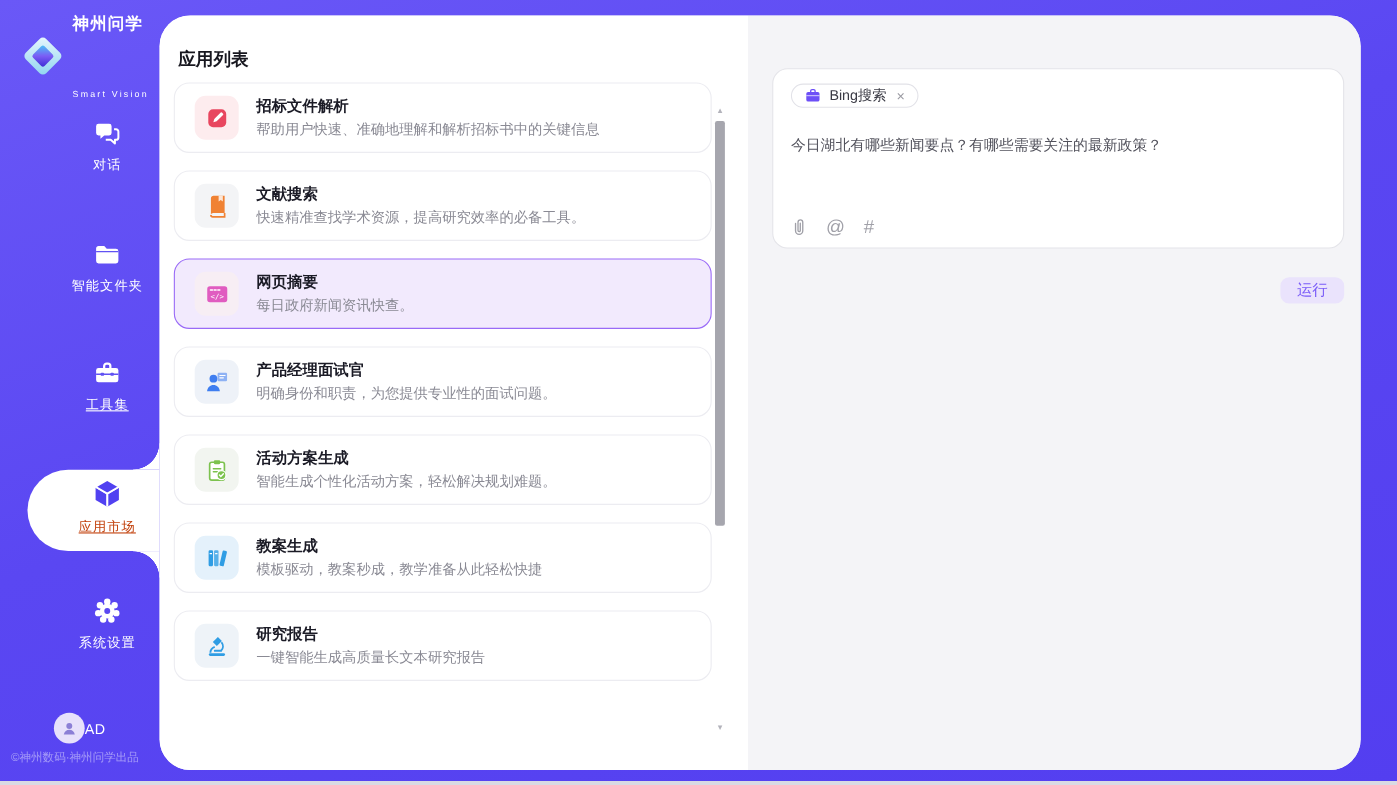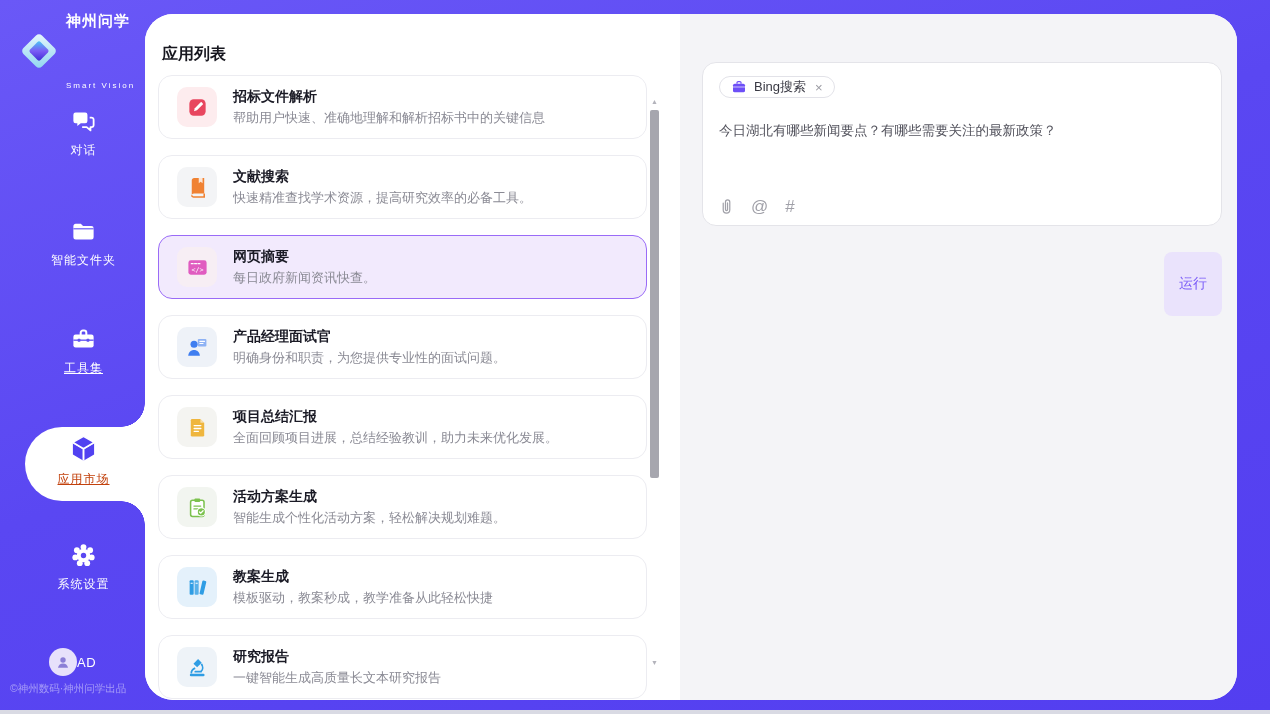--- a/index.html
+++ b/index.html
@@ -11,21 +11,21 @@
   }
 
   
   .sidebar { position:absolute; left:0; top:0; width:145px; height:714px; }
   .logo { position:absolute; left:18px; top:12px; display:flex; align-items:center; gap:6px; }
   .logo svg { width:42px; height:42px; }
   .logo-txt { display:flex; flex-direction:column; color:#fff;gap:48px; }
   .logo-name { font-size:15px; font-weight:bold; letter-spacing:1px; }
   .logo-sub { font-size:8px; letter-spacing:2px; margin-top:2px; }
 
-  .nav-item { position:absolute; left:0; width:167px; display:flex; flex-direction:column; align-items:center; gap:7px; cursor:pointer; }
+  .nav-item { position:absolute; left:14px; width:167px; display:flex; flex-direction:column; align-items:center; gap:7px; cursor:pointer; }
   .nav-item .nav-label { color:#fff; font-size:12px; letter-spacing:1px; }
   .nav-item.u .nav-label { text-decoration:underline; }
   .nav-item svg { width:27px; height:27px; }
   .ni-0 { top:108px; } .ni-1 { top:218px; } .ni-2 { top:326px; } .ni-4 { top:542px; }
 
   .nav-active-blob { position:absolute; left:25px; right:0; top:427px; height:74px;
     background:#fff; border-radius:37px 0 0 37px; }
   .nav-active-blob::before { content:""; position:absolute; right:0; top:-24px; width:24px; height:24px;
     background:radial-gradient(circle at 0 0, rgba(0,0,0,0) 23.5px, #fff 24px); }
   .nav-active-blob::after { content:""; position:absolute; right:0; bottom:-24px; width:24px; height:24px;
@@ -69,21 +69,21 @@
     border:1px solid #e2e2e8; border-radius:15px; background:#fff; }
   .chip svg { width:16px; height:16px; }
   .chip-label { font-size:13px; color:#3a3a44; }
   .chip-close { font-size:13px; color:#9a9aa2; margin-left:2px; cursor:pointer; line-height:1; }
   .prompt { margin-top:22px; font-size:13.5px; color:#52525c; line-height:1.5; min-height:46px; cursor:text; }
   .input-tools { position:absolute; left:16px; bottom:10px; display:flex; align-items:center; gap:17px; }
   .input-tools .tool { color:#a0a0a8; font-size:17px; cursor:pointer; line-height:1; }
   .input-tools svg { width:15px; height:17px; display:block; }
   .run-row { width:520px; margin-top:26px; text-align:right; }
   .run-btn { display:inline-block; background:#eae3fc; color:#7a5cf8; font-size:14px;
-    padding:23px 15px; border-radius:8px; border:none; cursor:pointer; font-family:inherit; }
+    padding:3px 15px; border-radius:8px; border:none; cursor:pointer; font-family:inherit; }
 
   .bottom-strip { position:absolute; left:0; bottom:0; width:1270px; height:4px; background:#d9dae3; }
 </style>
 </head>
 <body>
 
 <div class="sidebar">
   <div class="logo">
     <svg viewBox="0 0 40 40">
       <defs>
@@ -228,33 +228,20 @@
           <circle cx="8.4" cy="8.6" r="3.7" fill="currentColor"></circle>
           <path d="M2.3 20.6c.4-3.9 2.9-6.1 6.1-6.1s5.7 2.2 6.1 6.1z" fill="currentColor"></path>
             </svg>
         </span>
         <span class="app-text">
           <span class="app-title">产品经理面试官</span>
           <span class="app-desc">明确身份和职责，为您提供专业性的面试问题。</span>
         </span>
       </div>
 
-      <div class="app-card">
-        <span class="app-icon" style="background: rgb(244, 244, 241); color: rgb(239, 182, 62);">
-          <svg viewBox="0 0 24 24">
-          <path d="M6.5 3H15l4 4v13a1.5 1.5 0 01-1.5 1.5h-11A1.5 1.5 0 015 20V4.5A1.5 1.5 0 016.5 3z" fill="currentColor"></path>
-          <path d="M15 3l4 4h-4z" fill="#fff" opacity=".55"></path>
-          <path d="M8.5 10h7M8.5 13h7M8.5 16h4.5" stroke="#fff" stroke-width="1.4" stroke-linecap="round"></path>
-            </svg>
-        </span>
-        <span class="app-text">
-          <span class="app-title">项目总结汇报</span>
-          <span class="app-desc">全面回顾项目进展，总结经验教训，助力未来优化发展。</span>
-        </span>
-      </div>
 
       <div class="app-card">
         <span class="app-icon" style="background: rgb(242, 245, 240); color: rgb(124, 194, 78);">
           <svg viewBox="0 0 24 24">
           <rect x="4.8" y="4.4" width="14" height="17" rx="2" fill="#fff" stroke="currentColor" stroke-width="1.6"></rect>
           <rect x="8.8" y="2.6" width="6" height="3.6" rx="1" fill="currentColor"></rect>
           <path d="M8.3 10.5h7M8.3 13.5h4" stroke="currentColor" stroke-width="1.4" stroke-linecap="round"></path>
           <circle cx="16" cy="16.6" r="4.3" fill="currentColor" stroke="#fff" stroke-width="1.2"></circle>
           <path d="M14.1 16.6l1.3 1.3 2.4-2.5" stroke="#fff" stroke-width="1.4" fill="none" stroke-linecap="round"></path>
             </svg>

